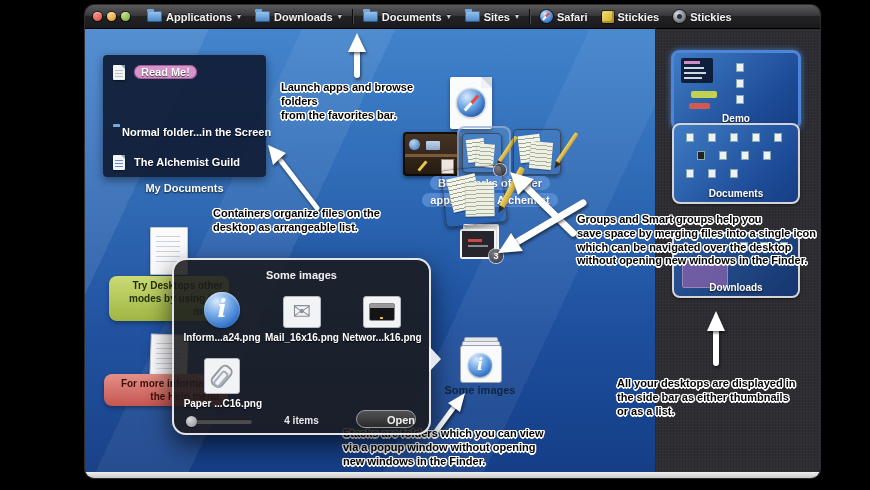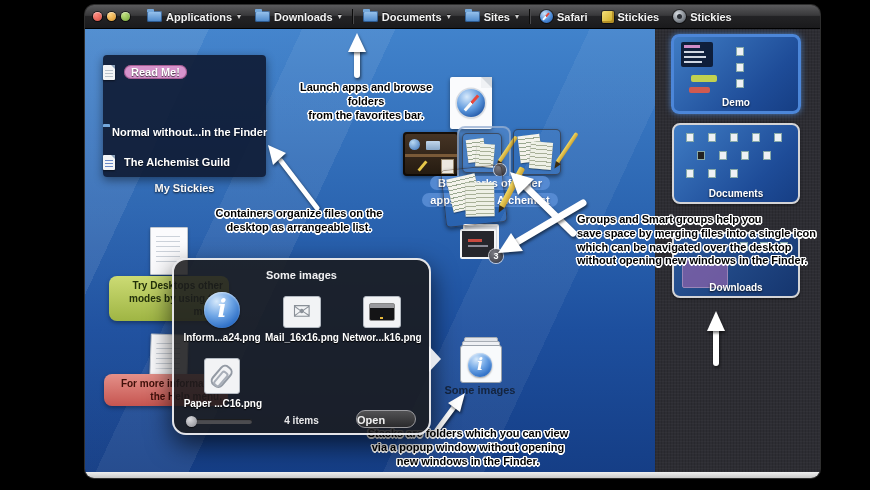--- a/index.html
+++ b/index.html
@@ -38,37 +38,37 @@
       linear-gradient(115deg,rgba(255,255,255,0.10) 0 16%,rgba(255,255,255,0.02) 16% 28%,rgba(255,255,255,0.08) 28% 40%,rgba(255,255,255,0) 40% 65%,rgba(255,255,255,0.06) 65% 78%,rgba(255,255,255,0) 78%),
       linear-gradient(180deg,#4183cc 0%,#2c66b2 40%,#1d4f9e 68%,#153e86 100%);}
   .sidebar{position:absolute;left:570px;top:23px;width:165px;height:444px;background:#2d2d33;
     background-image:repeating-linear-gradient(0deg,rgba(255,255,255,0.025) 0 1px,transparent 1px 3px),
                      repeating-linear-gradient(90deg,rgba(0,0,0,0.12) 0 1px,transparent 1px 3px);}
   .bottomedge{position:absolute;left:0;bottom:0;width:735px;height:6px;
     background:linear-gradient(#efefef,#c9c9c9);z-index:10;}
   
   .panel{position:absolute;left:18px;top:50px;width:163px;height:122px;border-radius:4px;
     background:rgba(14,26,50,0.9);box-shadow:0 3px 10px rgba(0,0,0,0.45);z-index:2;}
-  .prow{position:absolute;left:0;width:163px;height:26px;display:flex;align-items:center;gap:9px;padding-left:0;box-sizing:border-box;}
+  .prow{position:absolute;left:0;width:163px;height:26px;display:flex;align-items:center;gap:9px;padding-left:10px;box-sizing:border-box;}
   .prow .lbl{color:#fff;font-size:11px;font-weight:bold;text-shadow:0 1px 1px rgba(0,0,0,0.7);white-space:nowrap;}
   .pill{background:#d693cc;color:#5a1430;border-radius:8px;padding:1px 7px;text-shadow:none;box-shadow:inset 0 0 0 1px rgba(120,40,90,0.5);}
   .doc{width:12px;height:15px;background:#f2f4f6;border-radius:1px;position:relative;box-shadow:0 1px 2px rgba(0,0,0,0.5);}
   .doc::before{content:"";position:absolute;right:0;top:0;border-style:solid;border-width:0 4px 4px 0;border-color:transparent #8aa0b8 transparent transparent;}
   .doc::after{content:"";position:absolute;left:2px;top:5px;width:8px;height:7px;
     background:repeating-linear-gradient(180deg,#b8c2cc 0 1px,transparent 1px 3px);}
   .doc.blue::after{background:repeating-linear-gradient(180deg,#6a8ac8 0 1px,transparent 1px 3px);}
   .clip16{width:13px;height:15px;background:#e8eaec;border:1px solid #9aa2ac;border-radius:1px;position:relative;}
   .clip16::after{content:"";position:absolute;left:2px;top:3px;width:8px;height:8px;
     background:repeating-linear-gradient(180deg,#98a0aa 0 1px,transparent 1px 3px);}
   .caption{position:absolute;color:#fff;font-size:11px;font-weight:bold;text-align:center;
     text-shadow:0 1px 2px rgba(0,0,0,0.8);}
   
   .anno{position:absolute;color:#000;font-size:11px;font-weight:bold;line-height:1.25;white-space:pre-line;z-index:6;
     text-shadow:-1px -1px 0 #fff,1px -1px 0 #fff,-1px 1px 0 #fff,1px 1px 0 #fff,0 -1.5px 0 #fff,0 1.5px 0 #fff,-1.5px 0 0 #fff,1.5px 0 0 #fff;}
-  .anno.center{text-align:center;}
+  .anno.center{text-align:left;}
   
   .webdoc{position:absolute;left:365px;top:72px;width:42px;height:52px;background:#fafbfd;border-radius:2px;
     box-shadow:0 2px 4px rgba(0,0,0,0.4);z-index:2;}
   .webdoc .fold2{position:absolute;right:0;top:0;border-style:solid;border-width:0 11px 11px 0;
     border-color:#2c66b2 #d2d7dd #f0f2f5 transparent;}
   .bigsaf{position:absolute;left:7px;top:12px;width:28px;height:28px;border-radius:50%;
     background:radial-gradient(circle at 35% 28%,#d8eafc,#5a96dc 50%,#1c50a0 85%);box-shadow:0 0 0 1.5px #d8dce2,0 1px 2px rgba(0,0,0,0.4);}
   .bigsaf::after{content:"";position:absolute;left:12.5px;top:4px;width:3px;height:20px;transform:rotate(42deg);
     background:linear-gradient(#e8473a 0 50%,#fafafa 50%);}
   .shelf{position:absolute;left:318px;top:127px;width:56px;height:44px;border-radius:4px;
@@ -137,27 +137,27 @@
   .clipwrap{transform:rotate(40deg);position:relative;width:14px;height:24px;}
   .clipwrap .o{position:absolute;left:0;top:0;width:10px;height:21px;border:2.5px solid #939aa4;border-radius:6px;}
   .clipwrap .i{position:absolute;left:4px;top:6px;width:4px;height:14px;border:2px solid #a8aeb8;border-radius:3px;}
   .pslider{position:absolute;left:14px;top:159px;width:64px;height:5px;border-radius:3px;background:#4c4c50;
     box-shadow:inset 0 1px 1px rgba(0,0,0,0.7);}
   .pknob{position:absolute;left:-2px;top:-3px;width:11px;height:11px;border-radius:50%;
     background:radial-gradient(circle at 35% 30%,#dcdce0,#88888e);box-shadow:0 1px 1px rgba(0,0,0,0.6);}
   .pstatus{position:absolute;left:0;top:155px;width:100%;text-align:center;color:#e8e8ea;font-size:10px;font-weight:bold;}
   .pbtn{position:absolute;right:13px;top:150px;width:60px;height:18px;border-radius:10px;color:#f0f0f0;
     background:linear-gradient(#525254,#2a2a2c);border:1px solid #9a9a9e;font-size:11px;font-weight:bold;
-    text-align:left;line-height:18px;box-sizing:border-box;margin-left:44px;}
+    text-align:right;line-height:18px;box-sizing:border-box;margin-left:44px;}
   
   .thumb{position:absolute;border-radius:8px;overflow:hidden;z-index:2;
     background:linear-gradient(135deg,#3f7cc4,#1e4c98 70%,#163e84);}
   .thumb .tname{position:absolute;left:0;bottom:3px;width:100%;text-align:center;color:#fff;
     font-size:10px;font-weight:bold;text-shadow:0 1px 2px rgba(0,0,0,0.8);}
-  .thumb.selct{border:3px solid #4c86d8;box-shadow:0 0 6px rgba(80,140,220,0.8);}
+  .thumb.selct{border:3px solid #4c86d8;box-shadow:0 0 6px rgba(80,140,220,0.8);margin-top:16px;}
   .thumb.norm{border:2px solid #d4d4d6;box-shadow:0 1px 3px rgba(0,0,0,0.5);}
   .mini{position:absolute;}
   .tinyicon{position:absolute;width:6px;height:7px;background:#eef1f5;border:1px solid #8aa;}
   
   .arrows{position:absolute;left:0;top:0;z-index:5;pointer-events:none;}
   .arrows path,.arrows polygon{filter:drop-shadow(1px 2px 1.5px rgba(0,0,0,0.55));}
 </style>
 </head>
 <body>
 
@@ -217,40 +217,43 @@
   <div class="note red" style="left:19px;top:369px;width:124px;">For more information
 the Help menu.</div>
 
   <div class="panel">
     <div class="prow" style="top:4px;">
       <div class="doc"></div>
       <span class="lbl pill">Read Me!</span>
     </div>
     <div class="prow" style="top:64px;">
       <div class="fold" style="width:16px;height:12px;"></div>
-      <span class="lbl">Normal without...in the Finder</span>
+      <span class="lbl">Normal folder...in the Screen</span>
     </div>
     <div class="prow" style="top:94px;">
       <div class="doc blue"></div>
       <span class="lbl">The Alchemist Guild</span>
     </div>
   </div>
-  <div class="caption" style="left:18px;top:177px;width:163px;">My Stickies</div>
+  <div class="caption" style="left:18px;top:177px;width:163px;">My Documents</div>
 
   <div class="anno center" style="left:196px;top:76px;width:170px;">Launch apps and browse folders
 from the favorites bar.</div>
   <div class="anno center" style="left:128px;top:202px;width:172px;">Containers organize files on the
 desktop as arrangeable list.</div>
   <div class="anno" style="left:492px;top:208px;">Groups and Smart groups help you
 save space by merging files into a single icon
 which can be navigated over the desktop
 without opening new windows in the Finder.</div>
   <div class="anno center" style="left:258px;top:422px;width:250px;">Stacks are folders which you can view
 via a popup window without opening
 new windows in the Finder.</div>
+  <div class="anno" style="left:532px;top:372px;">All your desktops are displayed in
+the side bar as either thumbnails
+or as a list.</div>
 
   <div class="webdoc">
     <div class="fold2"></div>
     <div class="bigsaf"></div>
   </div>
 
   <div class="shelf">
     <div class="board"></div>
     <div class="globe"></div>
     <div class="mfold"></div>

